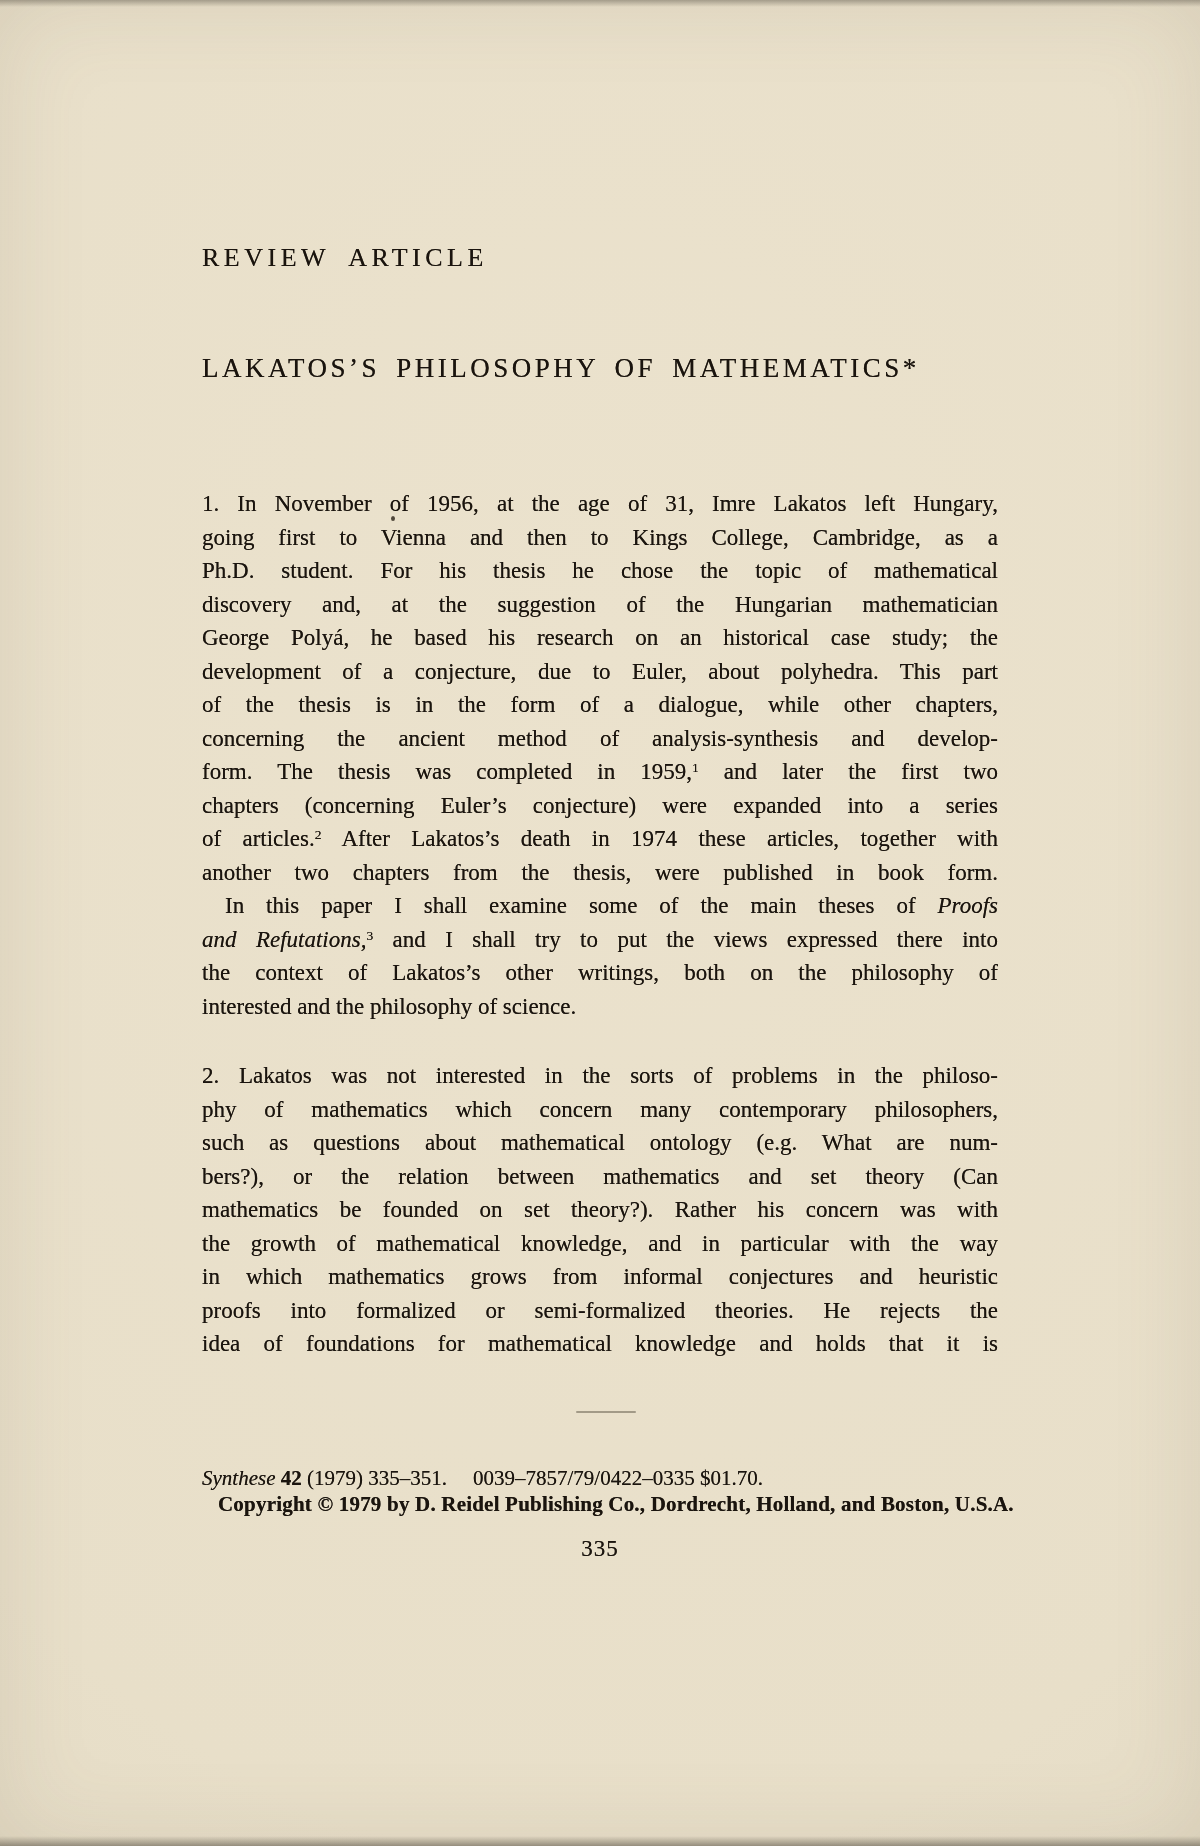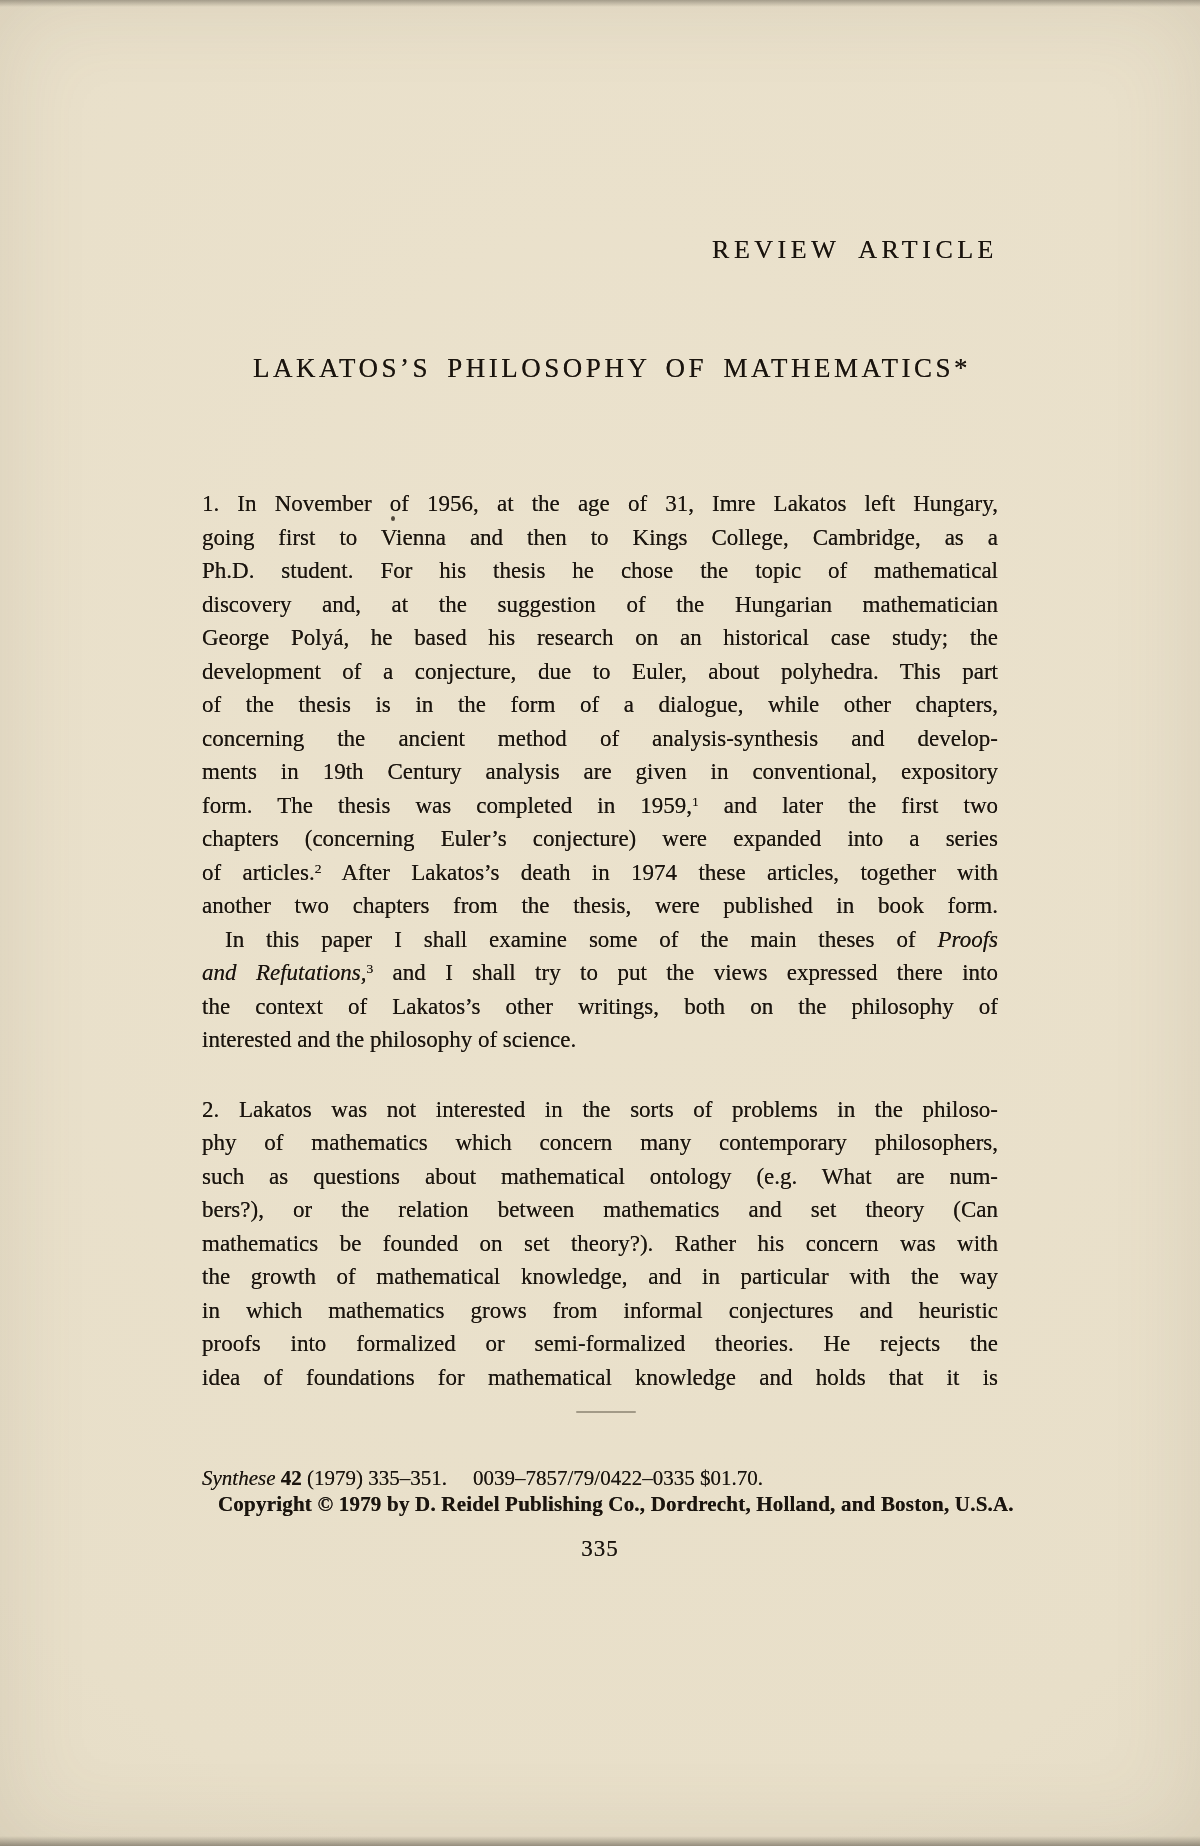--- a/index.html
+++ b/index.html
@@ -10,25 +10,25 @@
     background:radial-gradient(140% 120% at 50% 35%, #ebe2cd 0%, var(--paper) 55%, #ded5bf 100%);
     color:var(--ink);
     text-shadow:0 0 .5px rgba(26,20,14,.75);
     box-shadow:inset 0 0 90px rgba(110,100,80,.14);
   }
   .edge-top{ position:absolute; left:0; right:0; top:0; height:7px;
     background:linear-gradient(rgba(105,98,84,.5), rgba(105,98,84,0)); }
   .edge-bottom{ position:absolute; left:0; right:0; bottom:0; height:10px;
     background:linear-gradient(rgba(105,98,84,0), rgba(88,82,70,.55)); }
   .kicker{
-    position:absolute; top:237px; left:202px; width:796px; text-align:right;
+    position:absolute; top:245px; left:202px; width:796px; text-align:left;
     font-size:26px; line-height:1; letter-spacing:4.5px; word-spacing:9px;
   }
   .title{
-    position:absolute; top:355px; left:214px; width:796px; text-align:center;
+    position:absolute; top:355px; left:202px; width:796px; text-align:left;
     font-size:27px; line-height:1; letter-spacing:3.5px; word-spacing:6px;
   }
   .body{
     position:absolute; top:487px; left:202px; width:796px;
     font-size:23px; line-height:33.5px;
   }
   .para + .para{ margin-top:36px; }
   .line{ text-align:justify; }
   .line.just{ text-align-last:justify; }
   .line.ind{ padding-left:23px; }
@@ -66,21 +66,20 @@
   <div class="body">
       <div class="para">
         <div class="line just"><span>1. In November of 1956, at the age of 31, Imre Lakatos left Hungary,</span></div>
         <div class="line just"><span>going first to Vienna and then to Kings College, Cambridge, as a</span></div>
         <div class="line just"><span>Ph.D. student. For his thesis he chose the topic of mathematical</span></div>
         <div class="line just"><span>discovery and, at the suggestion of the Hungarian mathematician</span></div>
         <div class="line just"><span>George Polyá, he based his research on an historical case study; the</span></div>
         <div class="line just"><span>development of a conjecture, due to Euler, about polyhedra. This part</span></div>
         <div class="line just"><span>of the thesis is in the form of a dialogue, while other chapters,</span></div>
         <div class="line just"><span>concerning the ancient method of analysis-synthesis and develop-</span></div>
-        <div class="line just"><span>ments in 19th Century analysis are given in conventional, expository</span></div>
         <div class="line just"><span>form. The thesis was completed in 1959,</span><sup>1</sup><span> and later the first two</span></div>
         <div class="line just"><span>chapters (concerning Euler’s conjecture) were expanded into a series</span></div>
         <div class="line just"><span>of articles.</span><sup>2</sup><span> After Lakatos’s death in 1974 these articles, together with</span></div>
         <div class="line just"><span>another two chapters from the thesis, were published in book form.</span></div>
         <div class="line just ind"><span>In this paper I shall examine some of the main theses of </span><span class="it">Proofs</span></div>
         <div class="line just"><span class="it">and Refutations,</span><sup>3</sup><span> and I shall try to put the views expressed there into</span></div>
         <div class="line just"><span>the context of Lakatos’s other writings, both on the philosophy of</span></div>
         <div class="line"><span>interested and the philosophy of science.</span></div>
       </div>
       <div class="para">

